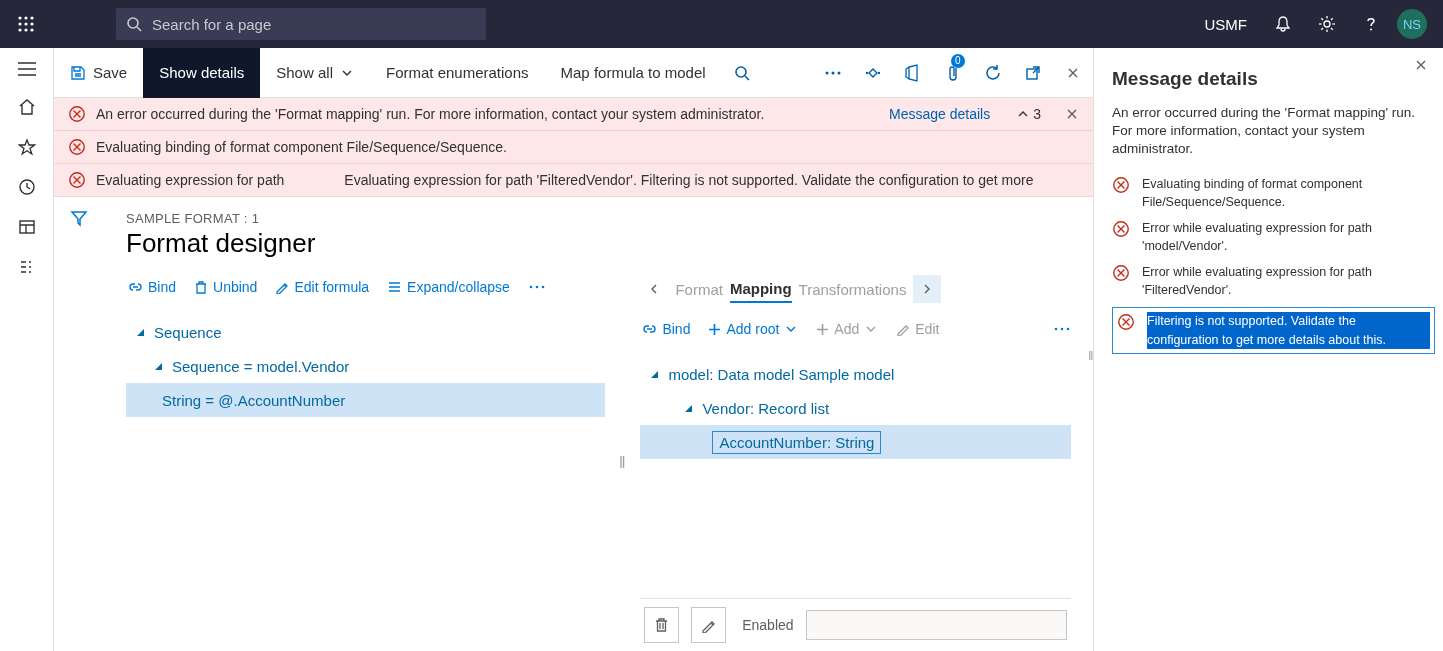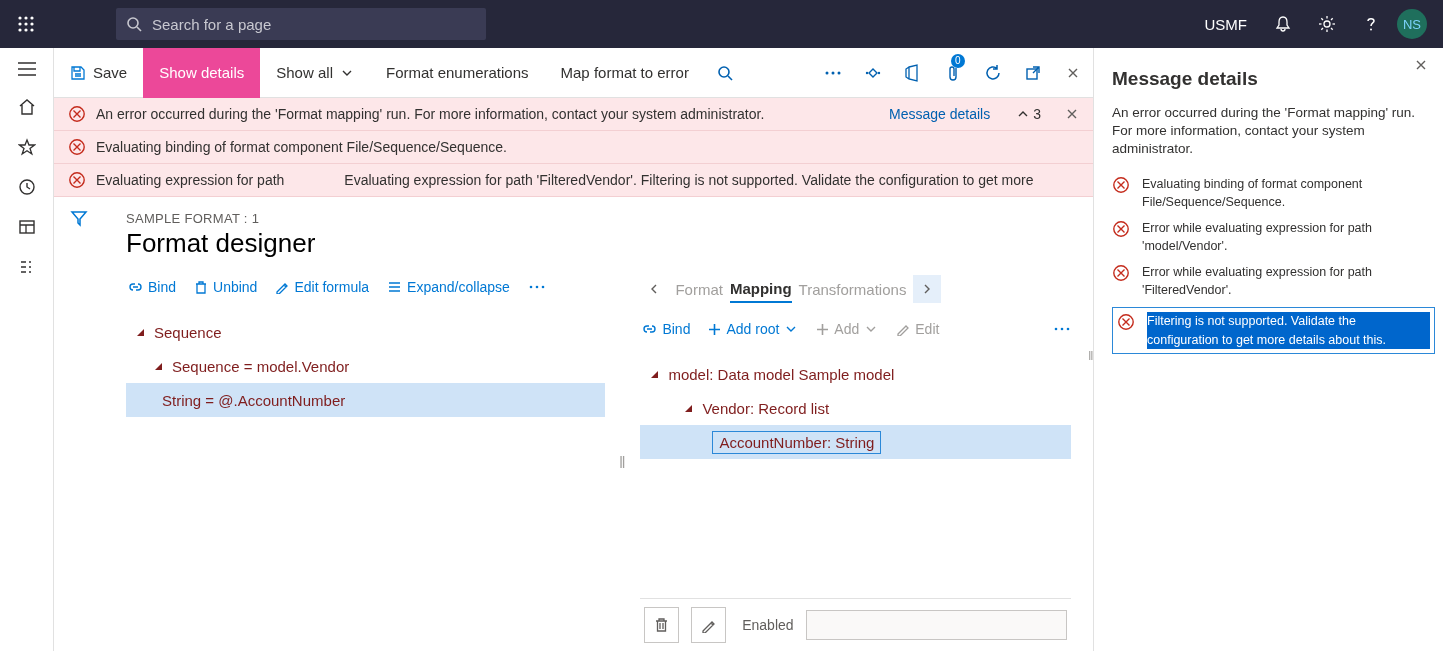--- a/index.html
+++ b/index.html
@@ -20,21 +20,21 @@
 
 .body { display:flex; height:603px; }
 .leftrail { width:54px; border-right:1px solid #e1e1e1; display:flex; flex-direction:column; align-items:center; padding-top:14px; gap:22px; color:#323130; }
 .leftrail .rb { cursor:pointer; display:flex; justify-content:center; }
 
 .main { flex:1; display:flex; flex-direction:column; min-width:0; }
 
 
 .actionbar { height:50px; border-bottom:1px solid #e1e1e1; display:flex; align-items:center; font-size:15px; color:#323130; }
 .actionbar .ab { padding:0 16px; height:50px; display:flex; align-items:center; gap:7px; cursor:pointer; }
-.actionbar .ab.active { background:#ec4899; color:#fff; }
+.actionbar .ab.active { background:#0f172a; color:#fff; }
 .actionbar .ab svg { flex:0 0 auto; }
 .actionbar .sep { flex:1; }
 .actionbar .ib { width:40px; display:flex; justify-content:center; align-items:center; height:50px; cursor:pointer; position:relative; color:#0060b0; }
 .actionbar .ib.gray { color:#605e5c; }
 .badge { position:absolute; top:6px; left:18px; background:#0078d4; color:#fff; font-size:10px; border-radius:8px; padding:0 4px; line-height:14px; }
 
 
 .banner { background:#fde7e9; border-bottom:1px solid #f3cfd2; padding:7px 14px; display:flex; align-items:center; font-size:14px; color:#323130; gap:10px; }
 .banner .erricon { width:18px; height:18px; flex:0 0 auto; }
 .banner .msg { flex:0 0 auto; }
@@ -59,21 +59,21 @@
 .toolbar { display:flex; align-items:center; gap:18px; font-size:14px; padding:0 0 10px 2px; min-height:34px;}
 .toolbar .tb { color:#0078d4; display:flex; align-items:center; gap:5px; cursor:pointer; }
 .toolbar .tb.disabled { color:#a19f9d; cursor:default; }
 .tabs { display:flex; gap:7px; font-size:15px; color:#605e5c; align-items:center; }
 .tabs .tab { cursor:pointer; padding:4px 0; }
 .tabs .tab.active { color:#323130; font-weight:600; border-bottom:2px solid #0078d4; }
 .tabs .tab.dim { color:#a19f9d; }
 .tabs .navbtn { width:28px; height:28px; display:flex; align-items:center; justify-content:center; color:#605e5c; cursor:pointer; }
 .tabs .navbtn.boxed { background:#e5effa; }
 
-.tree { font-size:15px; color:#7f1d1d; padding-top:6px; }
+.tree { font-size:15px; color:#0369a1; padding-top:6px; }
 .tree .node { display:flex; align-items:center; height:34px; }
 .tree .tw { width:16px; display:flex; justify-content:center; margin-right:6px; }
 .tree .lv1 { padding-left:6px; }
 .tree .lv2 { padding-left:24px; }
 .tree .lv3 { padding-left:36px; }
 .tree .lv3b { padding-left:40px; }
 .tree .lv4 { padding-left:72px; }
 .tree .sel { background:#cfe3f7; }
 .tree .box { border:1px solid #2b88d8; padding:2px 6px; }
 
@@ -235,21 +235,21 @@
       <div class="ab">
           <span>Show all</span>
           <svg width="14" height="14">
             <use href="#i-chev-d"></use>
           </svg>
         </div>
       <div class="ab">
           <span>Format enumerations</span>
         </div>
       <div class="ab">
-          <span>Map format to error</span>
+          <span>Map formula to model</span>
         </div>
       <div class="ib">
           <svg width="16" height="16">
             <circle cx="7" cy="7" r="5" fill="none" stroke="currentColor" stroke-width="1.6"></circle>
             <path d="M11 11 L15 15" stroke="currentColor" stroke-width="1.6"></path>
           </svg>
         </div>
       <div class="sep"></div>
       <div class="ib">
           <svg width="18" height="6">

